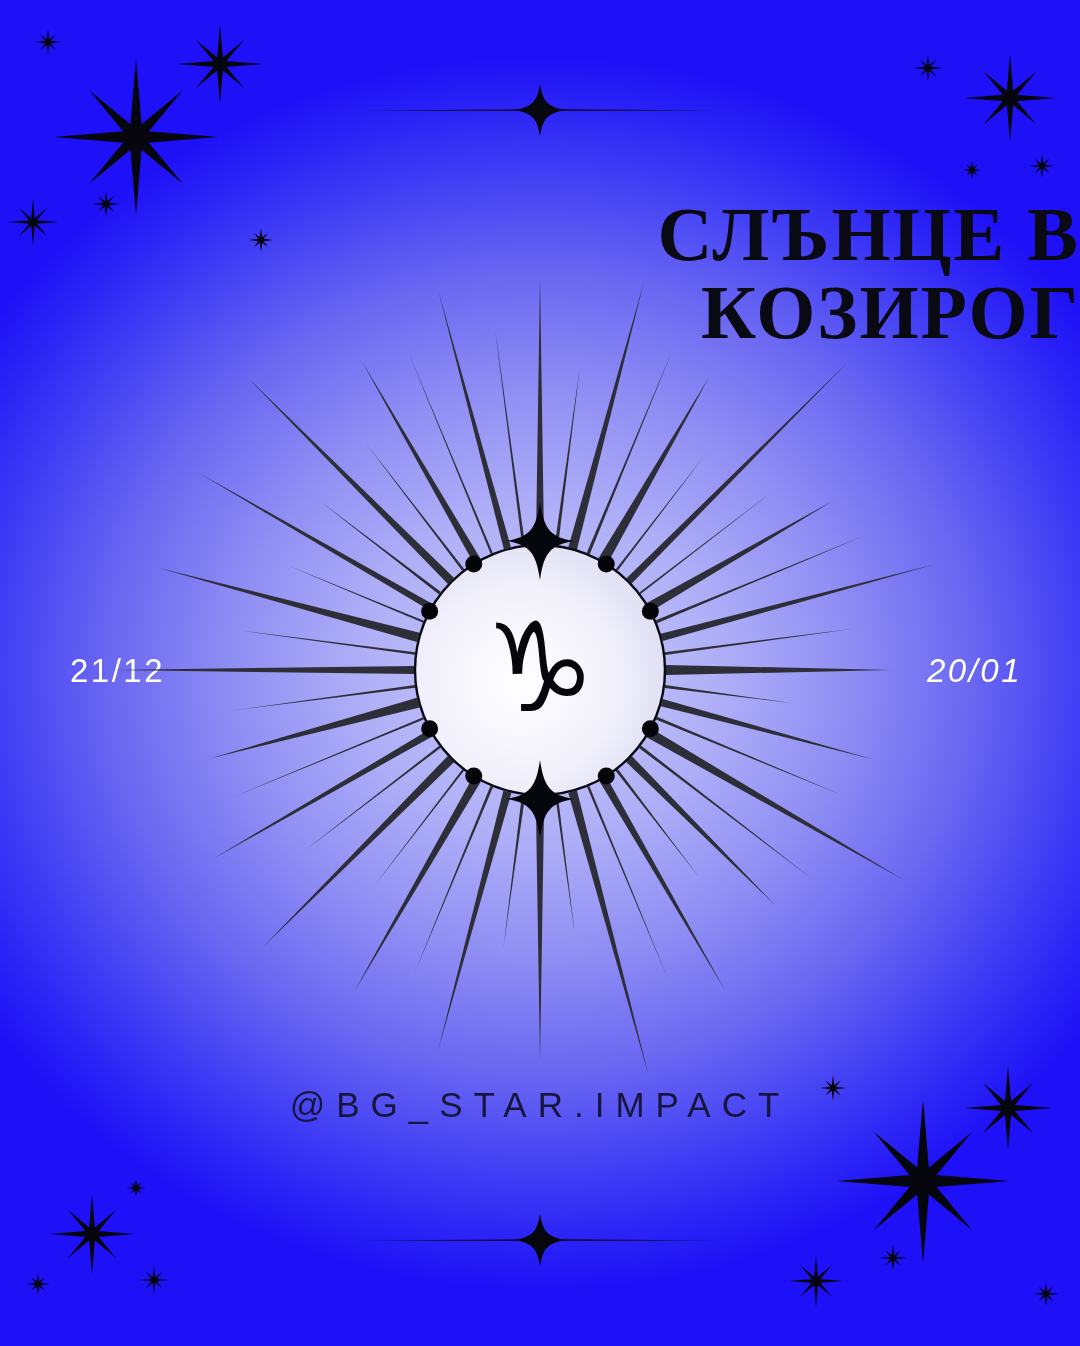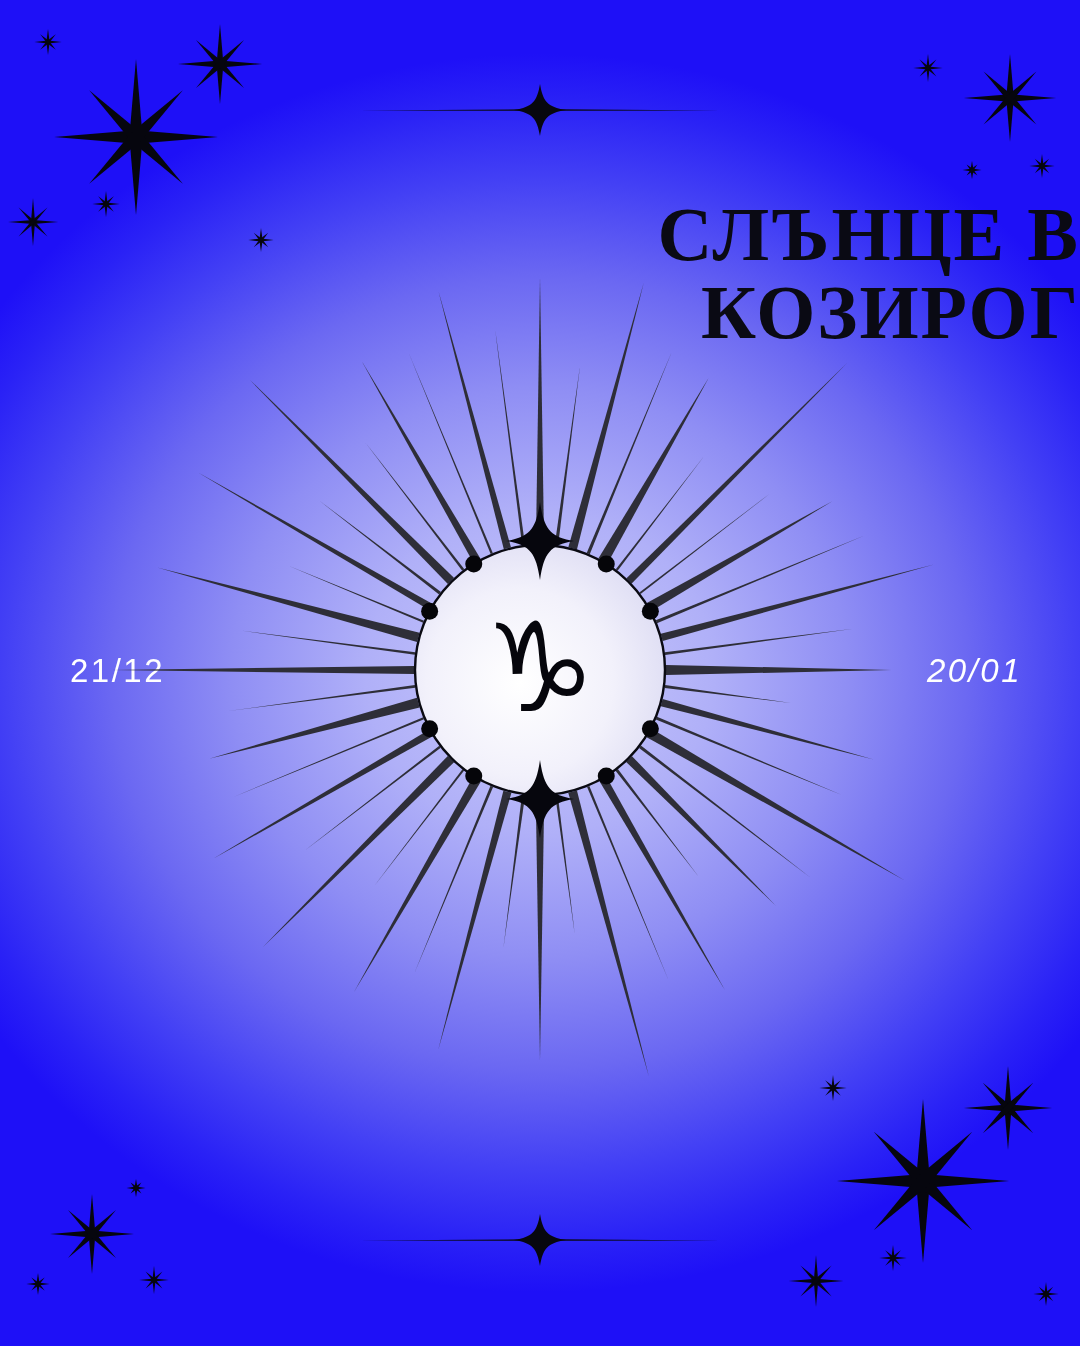--- a/index.html
+++ b/index.html
@@ -191,20 +191,21 @@
           <circle cx="-110.37" cy="58.68" r="8.5" fill="#050509"></circle>
           <circle cx="66.24" cy="106.01" r="8.5" fill="#050509"></circle>
           <circle cx="-66.24" cy="106.01" r="8.5" fill="#050509"></circle>
         </g>
       <path d="M0 -168 C4 -141 10 -133 34 -129 C10 -125 4 -117 0 -90 C-4 -117 -10 -125 -34 -129 C-10 -133 -4 -141 0 -168 Z" fill="#06060d"></path>
       <path d="M0 168 C4 141 10 133 34 129 C10 125 4 117 0 90 C-4 117 -10 125 -34 129 C-10 133 -4 141 0 168 Z" fill="#06060d"></path>
     </svg>
     <div id="glyph">♑</div>
   </div>
 
+  <div id="handle">@BG_STAR.IMPACT</div>
 
   <div class="divider" id="divider-bottom">
     <svg viewBox="0 0 1080 60" preserveAspectRatio="none">
       <path d="M360 30.6 L524 29.3 L540 30 L524 30.7 Z" fill="#07070f"></path>
       <path d="M720 30.6 L556 29.3 L540 30 L556 30.7 Z" fill="#07070f"></path>
       <path d="M540 4 C543 21 547 27 566 30 C547 33 543 39 540 56 C537 39 533 33 514 30 C533 27 537 21 540 4 Z" fill="#07070f"></path>
     </svg>
   </div>
 
   <div class="sparkle-cluster" id="sparkles-topleft">

